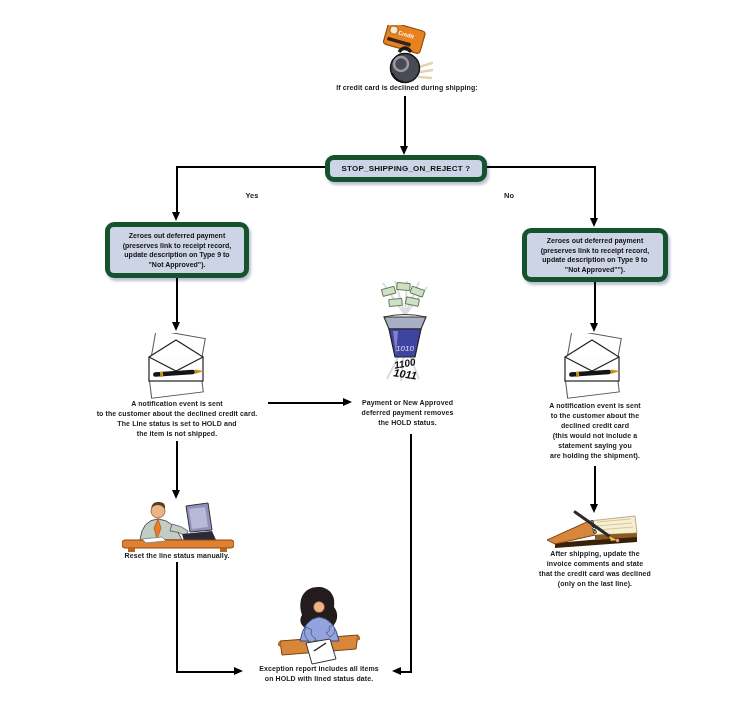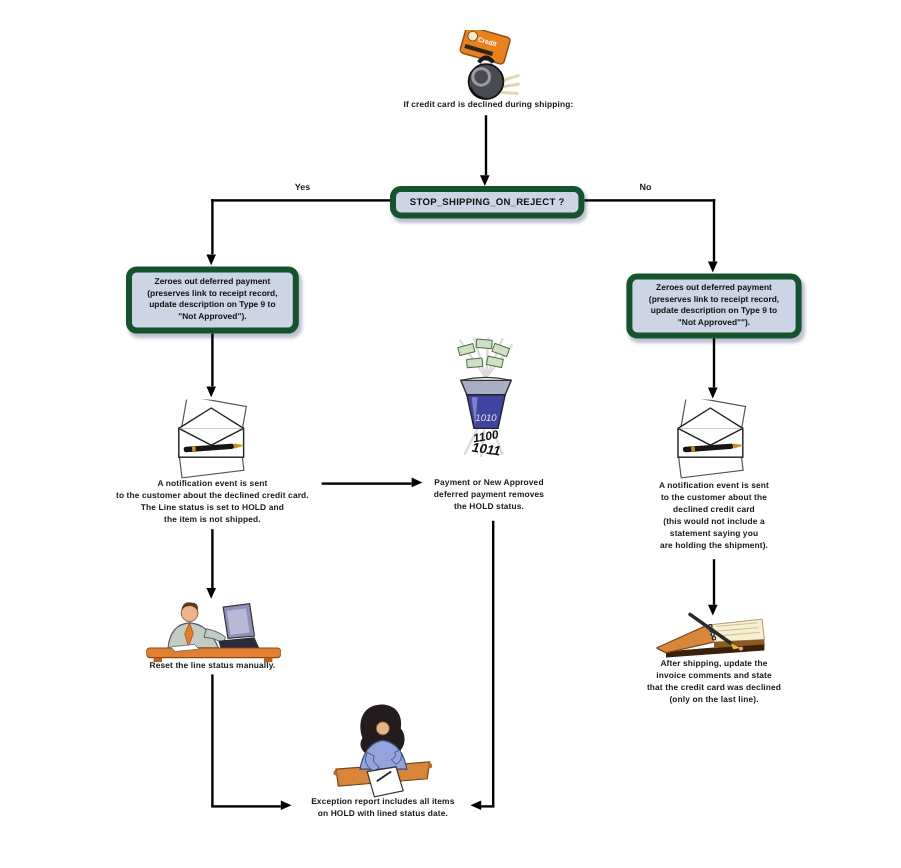--- a/index.html
+++ b/index.html
@@ -18,21 +18,21 @@
     box-shadow:2px 3px 3px #bcc0d0;box-sizing:border-box;color:#111;
   }
   .node.decision{font-size:8px;letter-spacing:.2px;line-height:11px;}
   .ln{position:absolute;background:#000;}
   .h{height:2px;} .v{width:2px;}
   .arr{position:absolute;width:0;height:0;}
   .arr.down{border-left:4.5px solid transparent;border-right:4.5px solid transparent;border-top:9px solid #000;}
   .arr.right{border-top:4.5px solid transparent;border-bottom:4.5px solid transparent;border-left:9px solid #000;}
   .arr.left{border-top:4.5px solid transparent;border-bottom:4.5px solid transparent;border-right:9px solid #000;}
   .icon{position:absolute;}
-  .lbl{position:absolute;font-size:7.5px;font-weight:bold;color:#1a1a1a;}
+  .lbl{position:absolute;font-size:7.5px;font-weight:bold;color:#1a1a1a;margin-top:40px;}
 </style>
 </head>
 <body>
 
 <div id="canvas">
 
   <div class="icon" style="left:377px;top:25px;width:56px;height:60px;">
     <svg width="56" height="60" viewBox="0 0 56 60">
       <path d="M42 42 L55 38 M43 47 L56 45 M42 52 L54 53" stroke="#e3d4ae" stroke-width="2.5" stroke-linecap="round" fill="none"></path>
       <g transform="rotate(16 30 14)">
@@ -58,21 +58,21 @@
   </div>
 
   <div class="ln h" style="left:176px;top:166px;width:149px;"></div>
   <div class="ln v" style="left:176px;top:166px;height:46px;"></div>
   <div class="arr down" style="left:172px;top:212px;"></div>
   <div class="lbl" style="left:232px;top:151px;width:40px;text-align:center;">Yes</div>
 
   <div class="ln h" style="left:487px;top:166px;width:109px;"></div>
   <div class="ln v" style="left:594px;top:166px;height:52px;"></div>
   <div class="arr down" style="left:590px;top:218px;"></div>
-  <div class="lbl" style="left:518px;top:151px;width:40px;text-align:center;">No</div>
+  <div class="lbl" style="left:504px;top:151px;width:40px;text-align:left;">No</div>
 
   <div class="node" style="left:105px;top:222px;width:144px;height:56px;">
     <span>Zeroes out deferred payment
 (preserves link to receipt record,
 update description on Type 9 to
 "Not Approved").</span>
   </div>
 
   <div class="node" style="left:522px;top:228px;width:146px;height:54px;">
     <span>Zeroes out deferred payment

